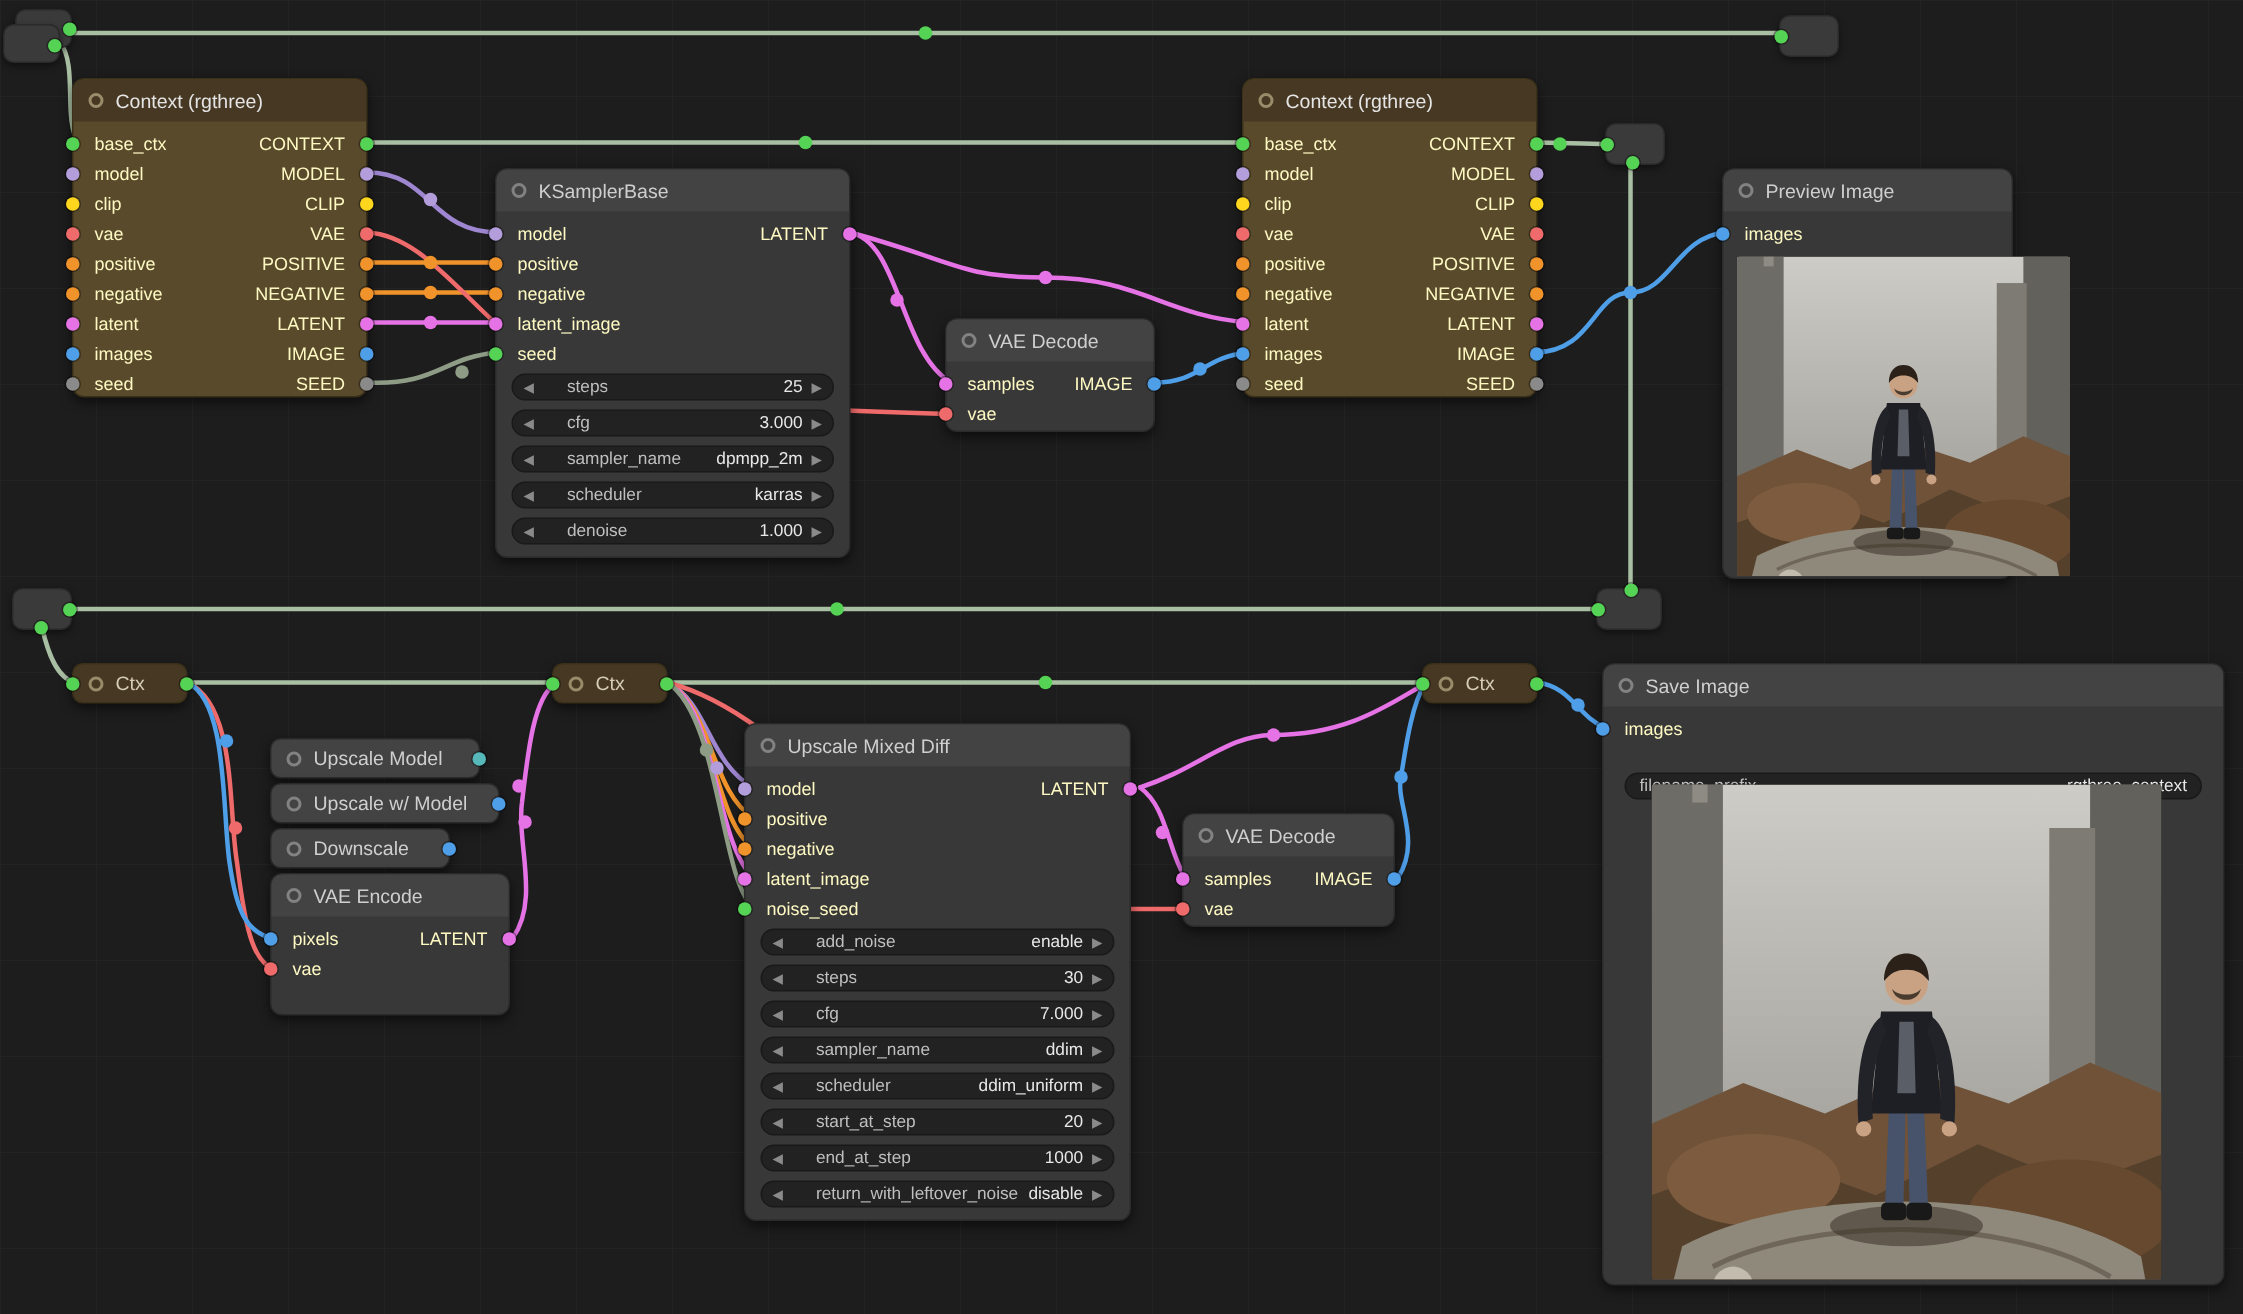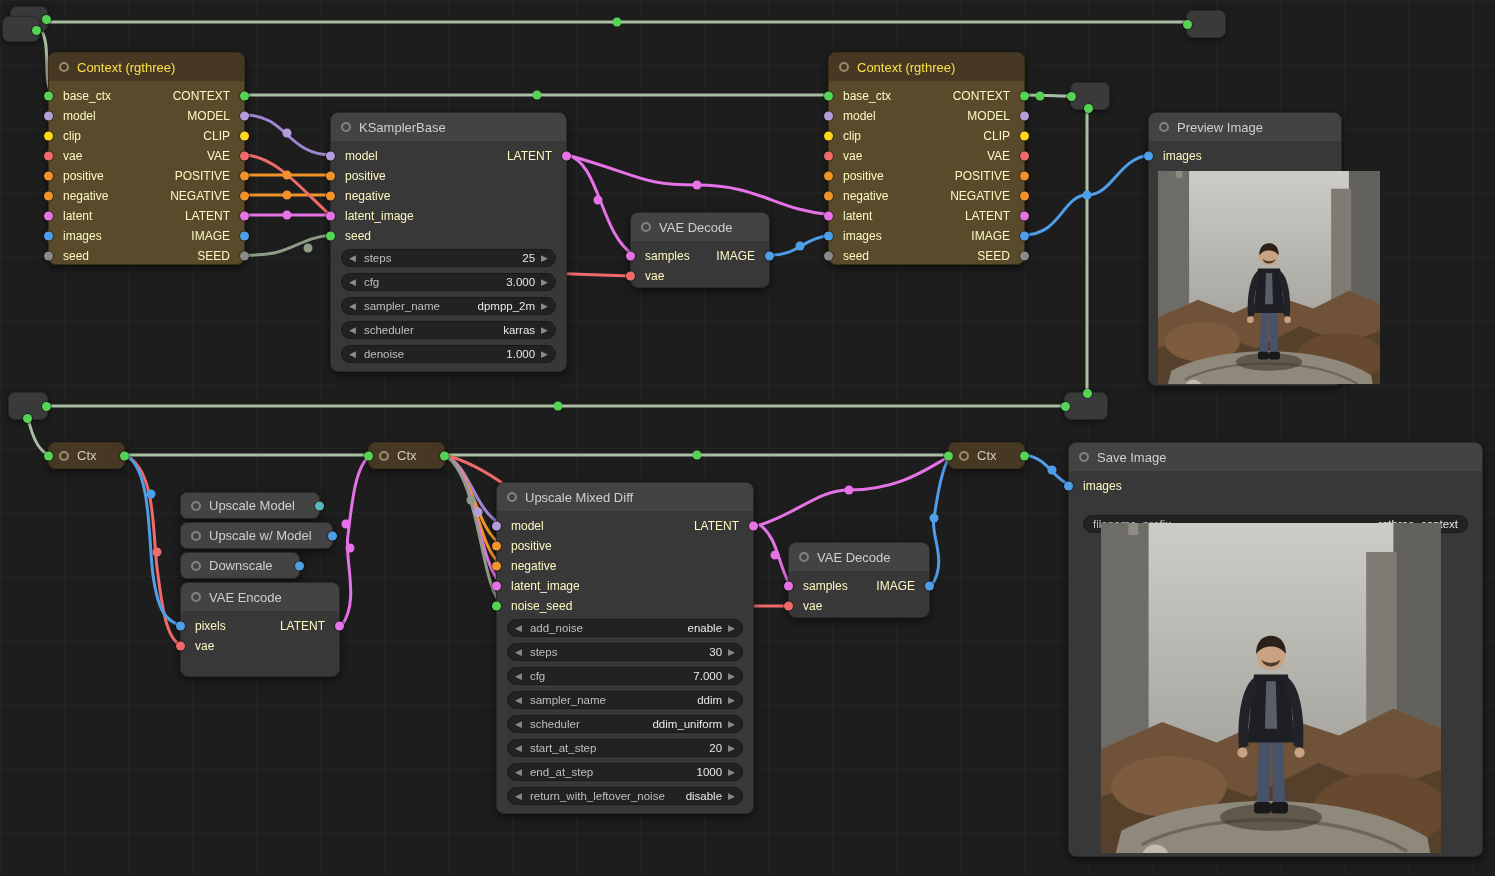--- a/index.html
+++ b/index.html
@@ -13,36 +13,36 @@
     font-family:"Liberation Sans","DejaVu Sans",sans-serif;
     color:#d4d4d4;
   }
   svg.wires{position:absolute;inset:0;width:1495px;height:876px;pointer-events:none}
   .node{position:absolute;background:#383838;border-radius:8px;border:1px solid #2a2a2a;
         box-shadow:0 3px 8px rgba(0,0,0,.55);font-size:12px}
   .hd{height:28px;display:flex;align-items:center;gap:8px;padding:0 10px;
       background:#434343;border-radius:7px 7px 0 0;font-size:13px;color:#cfcfcf;white-space:nowrap;overflow:hidden}
   .odot{width:10px;height:10px;border-radius:50%;border:2px solid #828282;flex:0 0 auto}
   .node.brown{background:#584a2b;border-color:#3a3019}
-  .node.brown .hd{background:#463822;color:#fde047}
+  .node.brown .hd{background:#463822;color:#e5e5e5}
   .node.brown .odot{border-color:#9a8c6b}
   .rows{padding-top:5px}
   .row{position:relative;height:20px;display:flex;align-items:center;padding:0 14px;color:#fef9c3}
   .pl{white-space:nowrap}
   .pr{margin-left:auto;white-space:nowrap}
   .dot{width:9px;height:9px;border-radius:50%;position:absolute;top:50%;transform:translateY(-50%);box-shadow:0 0 0 1px rgba(0,0,0,.35)}
   .dot.l{left:-5px}.dot.r{right:-5px}
   .d-ctx{background:#54d354}.d-model{background:#b39ddb}.d-clip{background:#ffd61e}
   .d-vae{background:#ef6a6a}.d-cond{background:#f0932b}.d-lat{background:#e673e6}
   .d-img{background:#4f9ee8}.d-seed{background:#8a8a8a}.d-green{background:#54d354}.d-teal{background:#56b8b8}
   .widgets{padding:3px 0 2px}
   .widget{height:18px;margin:0 10px 6px;background:#222;border:1px solid #191919;border-radius:9px;
           display:flex;align-items:center;padding:0 7px;font-size:11.5px;color:#bfbfbf}
   .widget .arrow{color:#8a8a8a;font-size:9px;flex:0 0 auto}
-  .widget .wl{margin-left:8px;flex:0 1 auto;min-width:0;overflow:hidden;white-space:nowrap}
+  .widget .wl{margin-left:22px;flex:0 1 auto;min-width:0;overflow:hidden;white-space:nowrap}
   .widget .wv{margin-left:auto;margin-right:6px;color:#e8e8e8;white-space:nowrap}
   .node.collapsed{height:27px;display:flex;align-items:center;gap:8px;padding:0 10px;
                   background:#434343;border-radius:7px;font-size:13px;color:#cfcfcf;white-space:nowrap}
   .node.collapsed.brown{background:#463822;color:#d6ccb4}
   .reroute{position:absolute;width:38px;height:26px;background:#3a3a3a;border:1px solid #2a2a2a;
            border-radius:7px;box-shadow:0 2px 5px rgba(0,0,0,.45)}
   .rport{position:absolute;width:9px;height:9px;border-radius:50%;background:#54d354;box-shadow:0 0 0 1px rgba(0,0,0,.35)}
   .imgbox{position:absolute;border-radius:2px;overflow:hidden;background:#111}
   .imgbox svg{display:block;width:100%;height:100%}
 </style>

